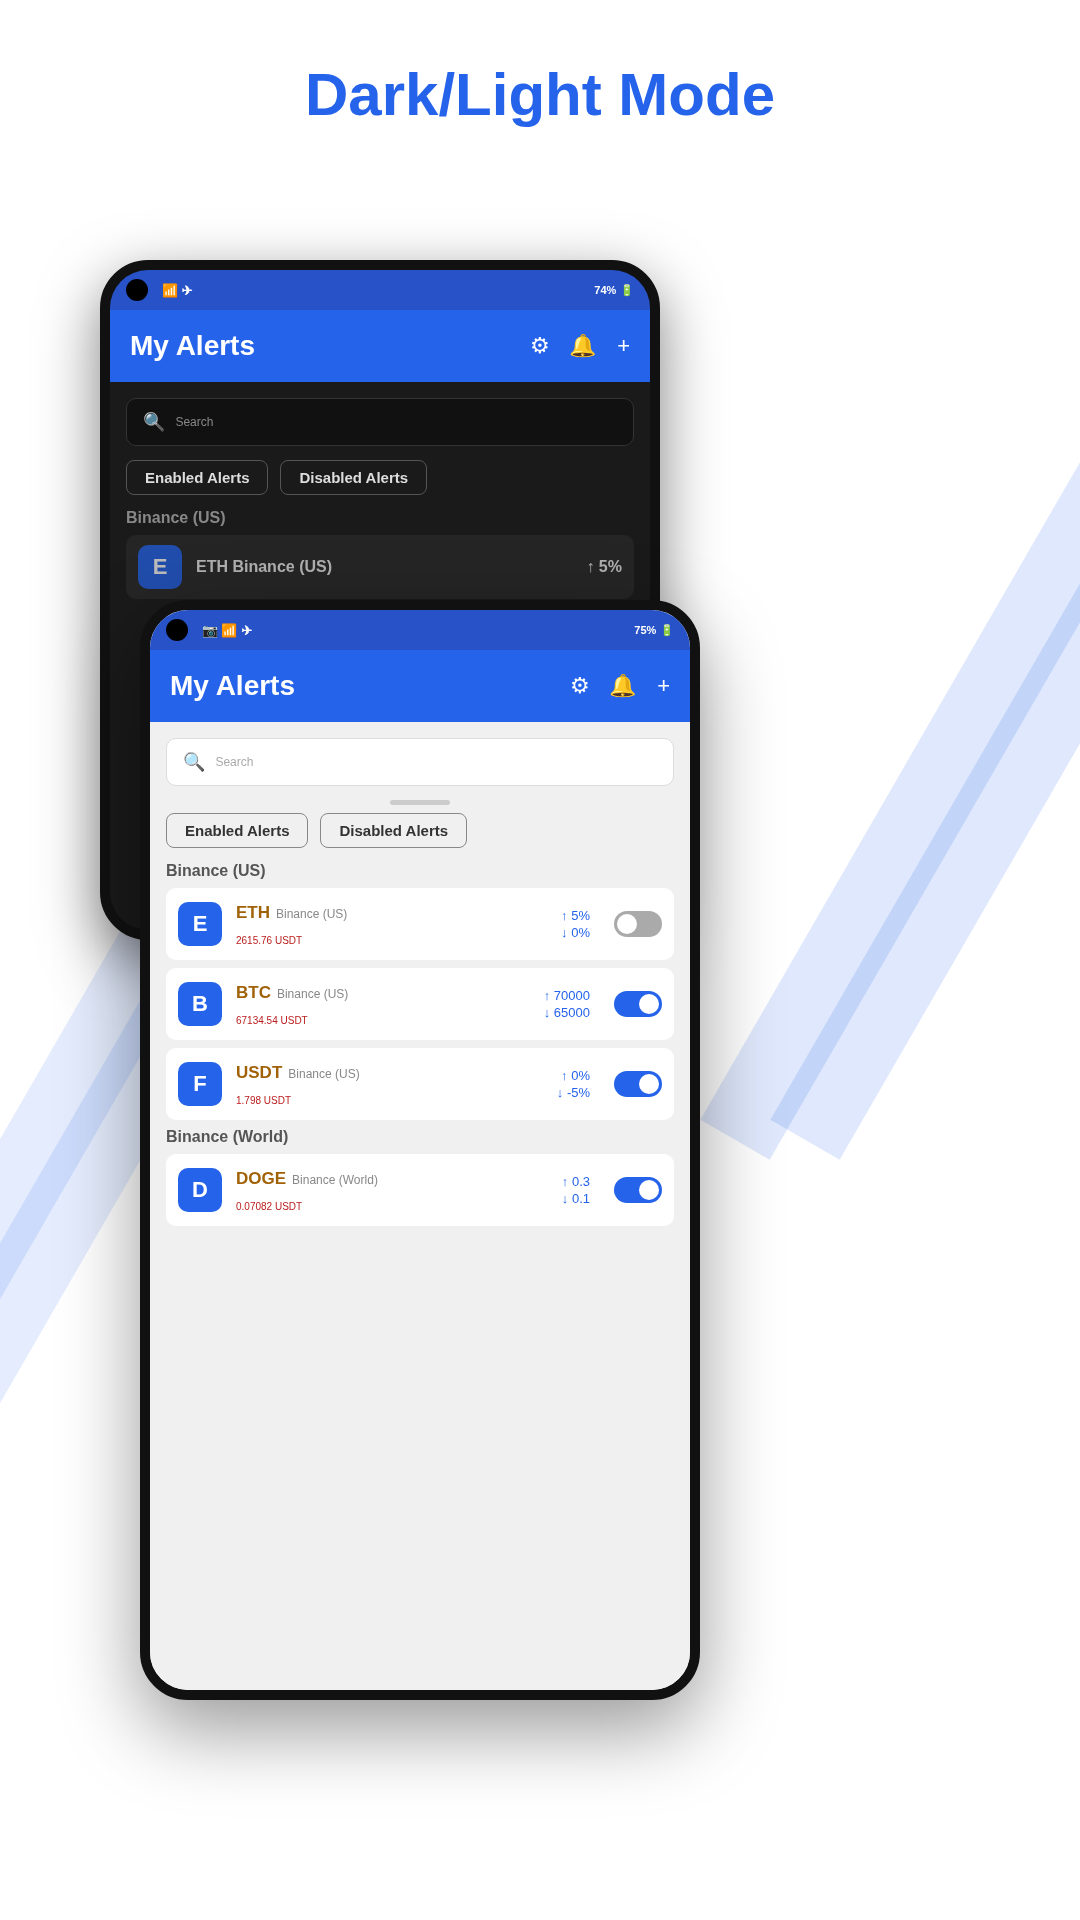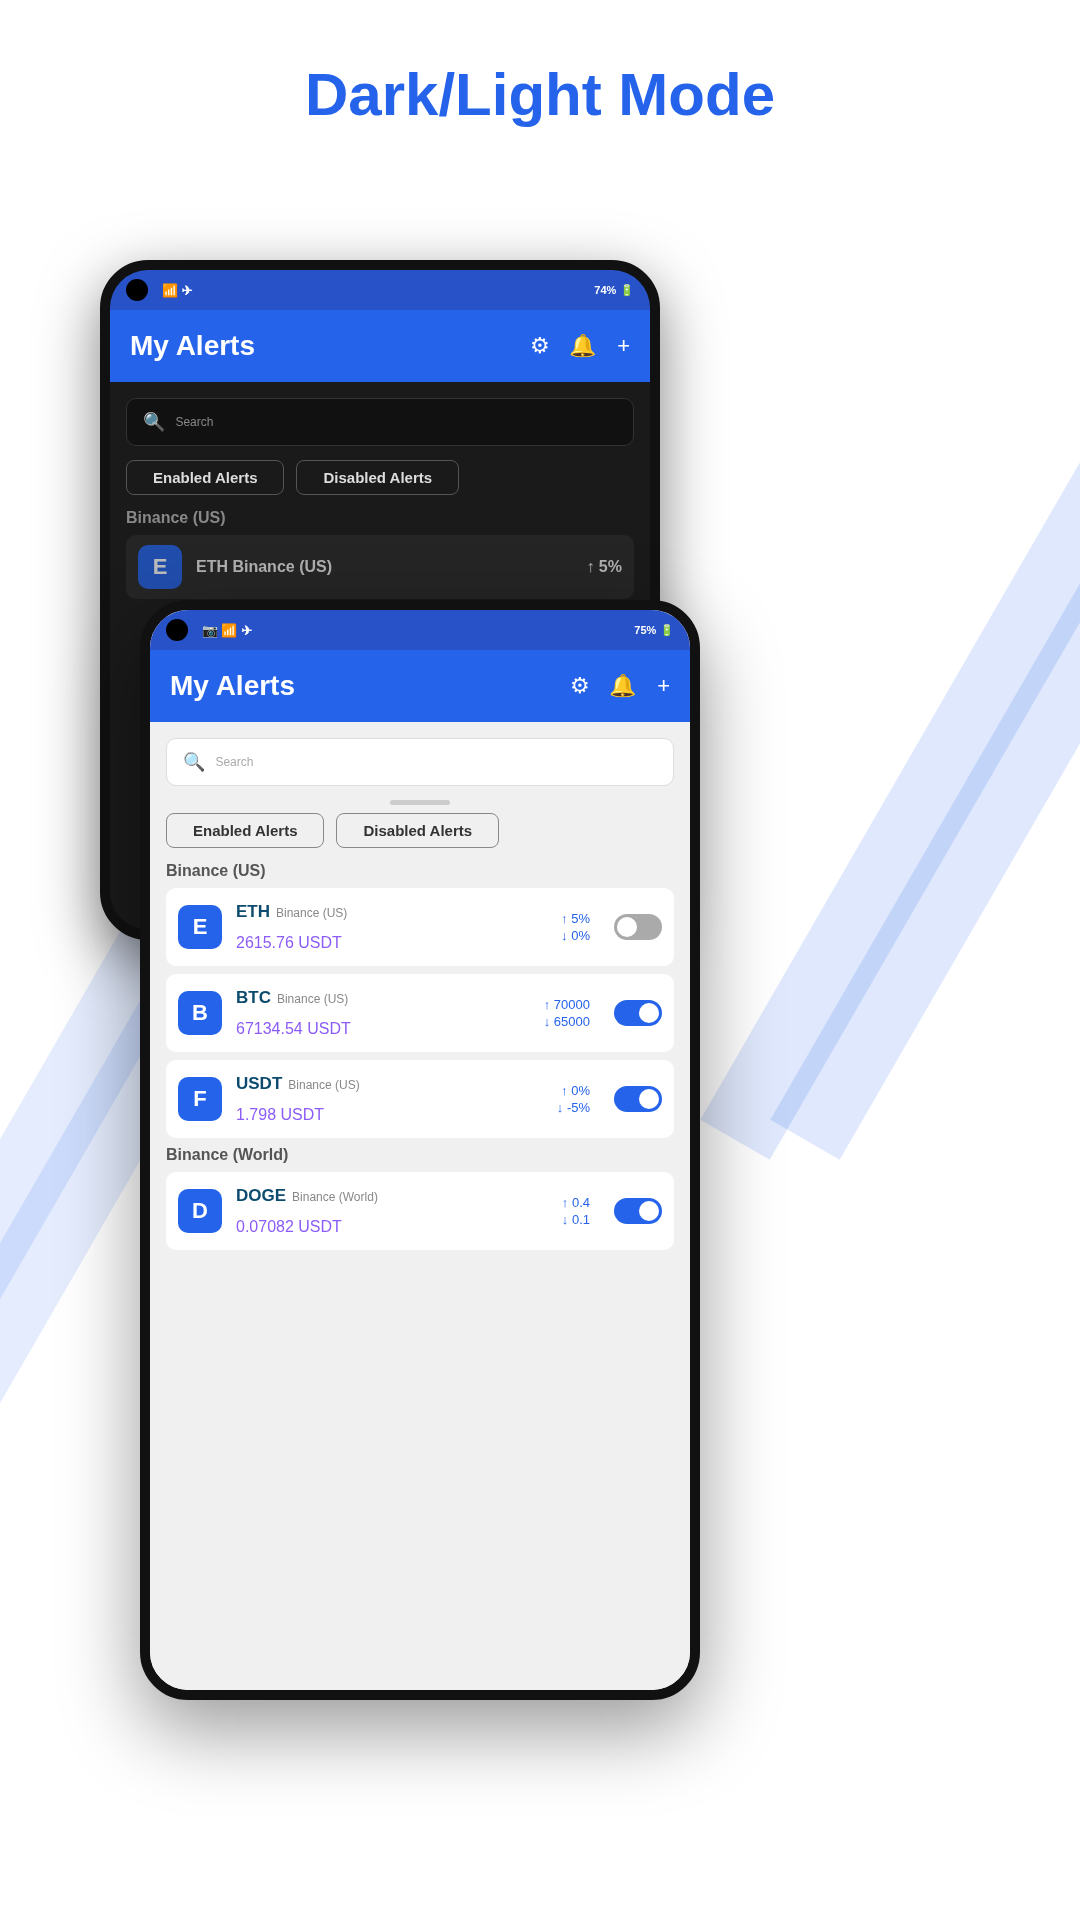--- a/index.html
+++ b/index.html
@@ -178,21 +178,21 @@
     }
 
     
     .filter-buttons {
       display: flex;
       gap: 12px;
       margin-bottom: 14px;
     }
 
     .filter-btn {
-      padding: 8px 26px;
+      padding: 8px 18px;
       border-radius: 8px;
       font-size: 15px;
       font-weight: 600;
       cursor: pointer;
     }
 
     .filter-btn.dark {
       background: transparent;
       border: 1.5px solid #555;
       color: #ddd;
@@ -247,30 +247,30 @@
     .coin-name-row {
       display: flex;
       align-items: baseline;
       gap: 6px;
     }
 
     .coin-name {
       font-size: 17px;
       font-weight: 700;
     }
-    .coin-name.light { color: #0c4a6e; }
+    .coin-name.light { color: #a16207; }
 
     .coin-exchange {
       font-size: 12px;
       color: #888;
     }
 
     .coin-price {
-      font-size: 16px;
-      color: #8b5cf6;
+      font-size: 10px;
+      color: #b91c1c;
       margin-top: 12px;
     }
 
     .alert-values {
       display: flex;
       flex-direction: column;
       align-items: flex-end;
       gap: 2px;
       margin-right: 10px;
     }
@@ -550,21 +550,21 @@
       <div class="alert-item light">
         <div class="coin-icon">D</div>
         <div class="coin-info">
           <div class="coin-name-row">
             <span class="coin-name light">DOGE</span>
             <span class="coin-exchange">Binance (World)</span>
           </div>
           <div class="coin-price">0.07082 USDT</div>
         </div>
         <div class="alert-values">
-          <span class="alert-up">↑ 0.4</span>
+          <span class="alert-up">↑ 0.3</span>
           <span class="alert-down">↓ 0.1</span>
         </div>
         <div class="toggle on">
           <div class="toggle-knob"></div>
         </div>
       </div>
 
     </div>
   </div>
 

